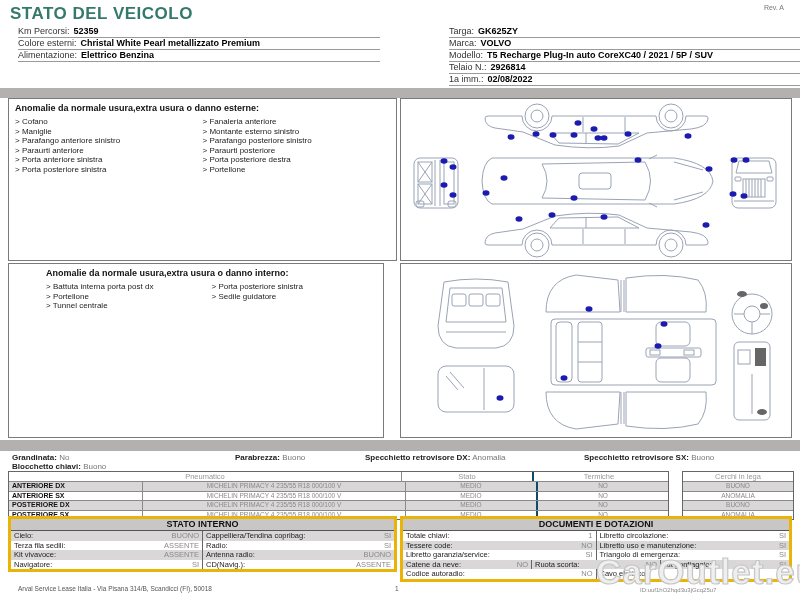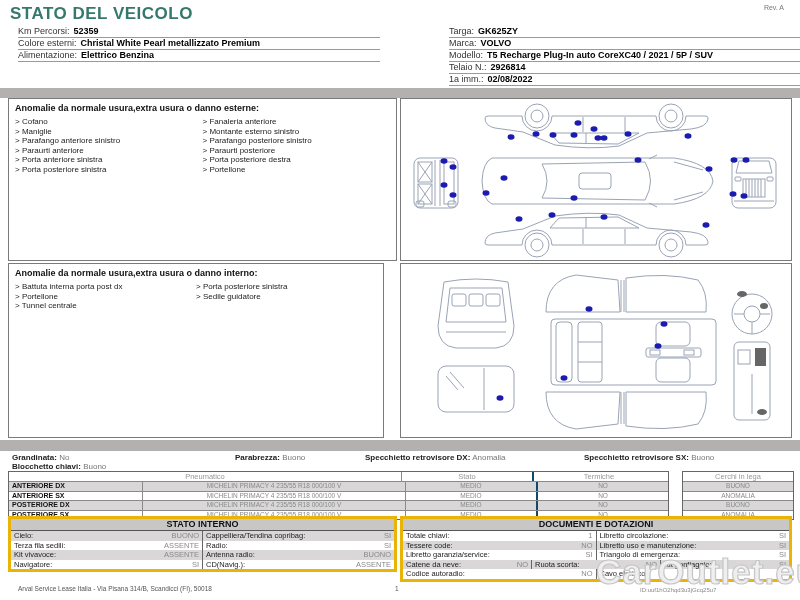--- a/index.html
+++ b/index.html
@@ -220,21 +220,21 @@
           <ellipse cx="43" cy="86" rx="3.5" ry="2.8" fill="#1b1bb0"></ellipse>
           <ellipse cx="52" cy="96" rx="3.5" ry="2.8" fill="#1b1bb0"></ellipse>
           <ellipse cx="333" cy="61" rx="3.5" ry="2.8" fill="#1b1bb0"></ellipse>
           <ellipse cx="345" cy="61" rx="3.5" ry="2.8" fill="#1b1bb0"></ellipse>
           <ellipse cx="332" cy="95" rx="3.5" ry="2.8" fill="#1b1bb0"></ellipse>
           <ellipse cx="343" cy="97" rx="3.5" ry="2.8" fill="#1b1bb0"></ellipse>
         </g>
     </svg>
   </div>
 
-  <div class="panel" style="left:8px;top:263px;width:376px;height:175px;">
+  <div class="panel" style="left:8px;top:263px;width:376px;height:175px;padding-left:31px;">
     <div class="panel-title">Anomalie da normale usura,extra usura o danno interno:</div>
     <div class="alist">
       <ul class="acol">
         <li class="aitem">Battuta interna porta post dx</li>
         <li class="aitem">Portellone</li>
         <li class="aitem">Tunnel centrale</li>
       </ul>
       <ul class="acol">
         <li class="aitem">Porta posteriore sinistra</li>
         <li class="aitem">Sedile guidatore</li>

